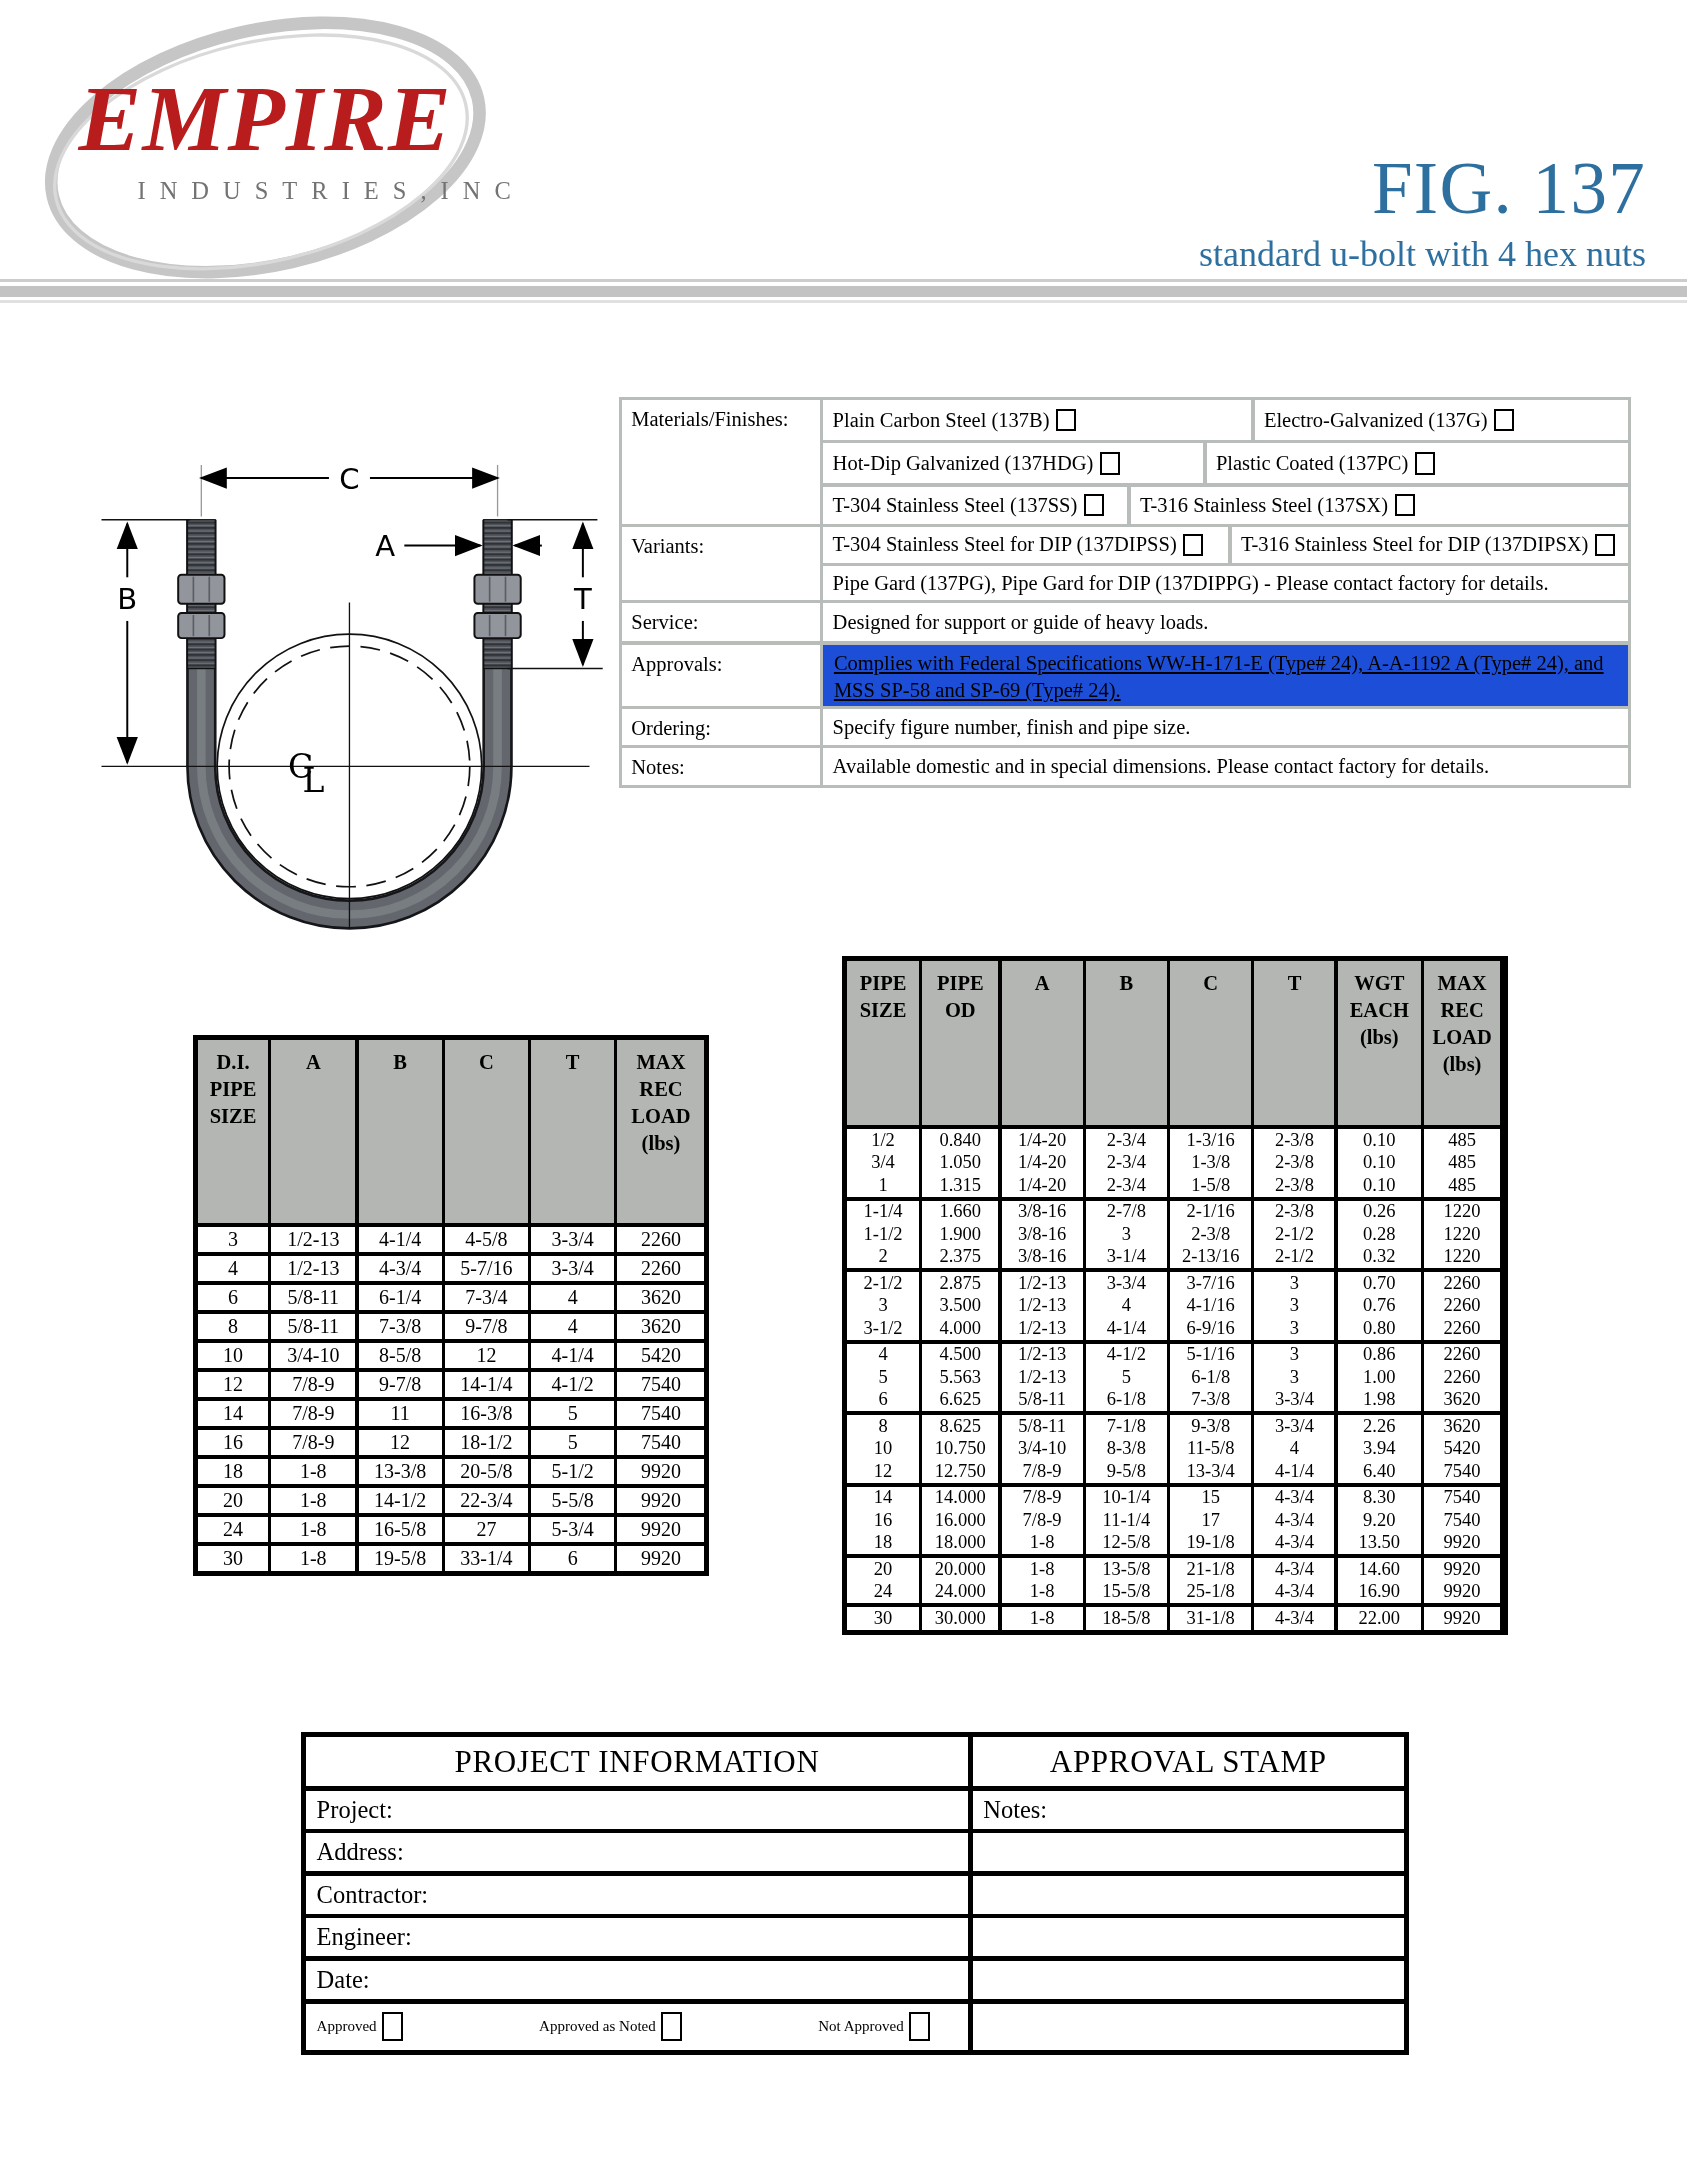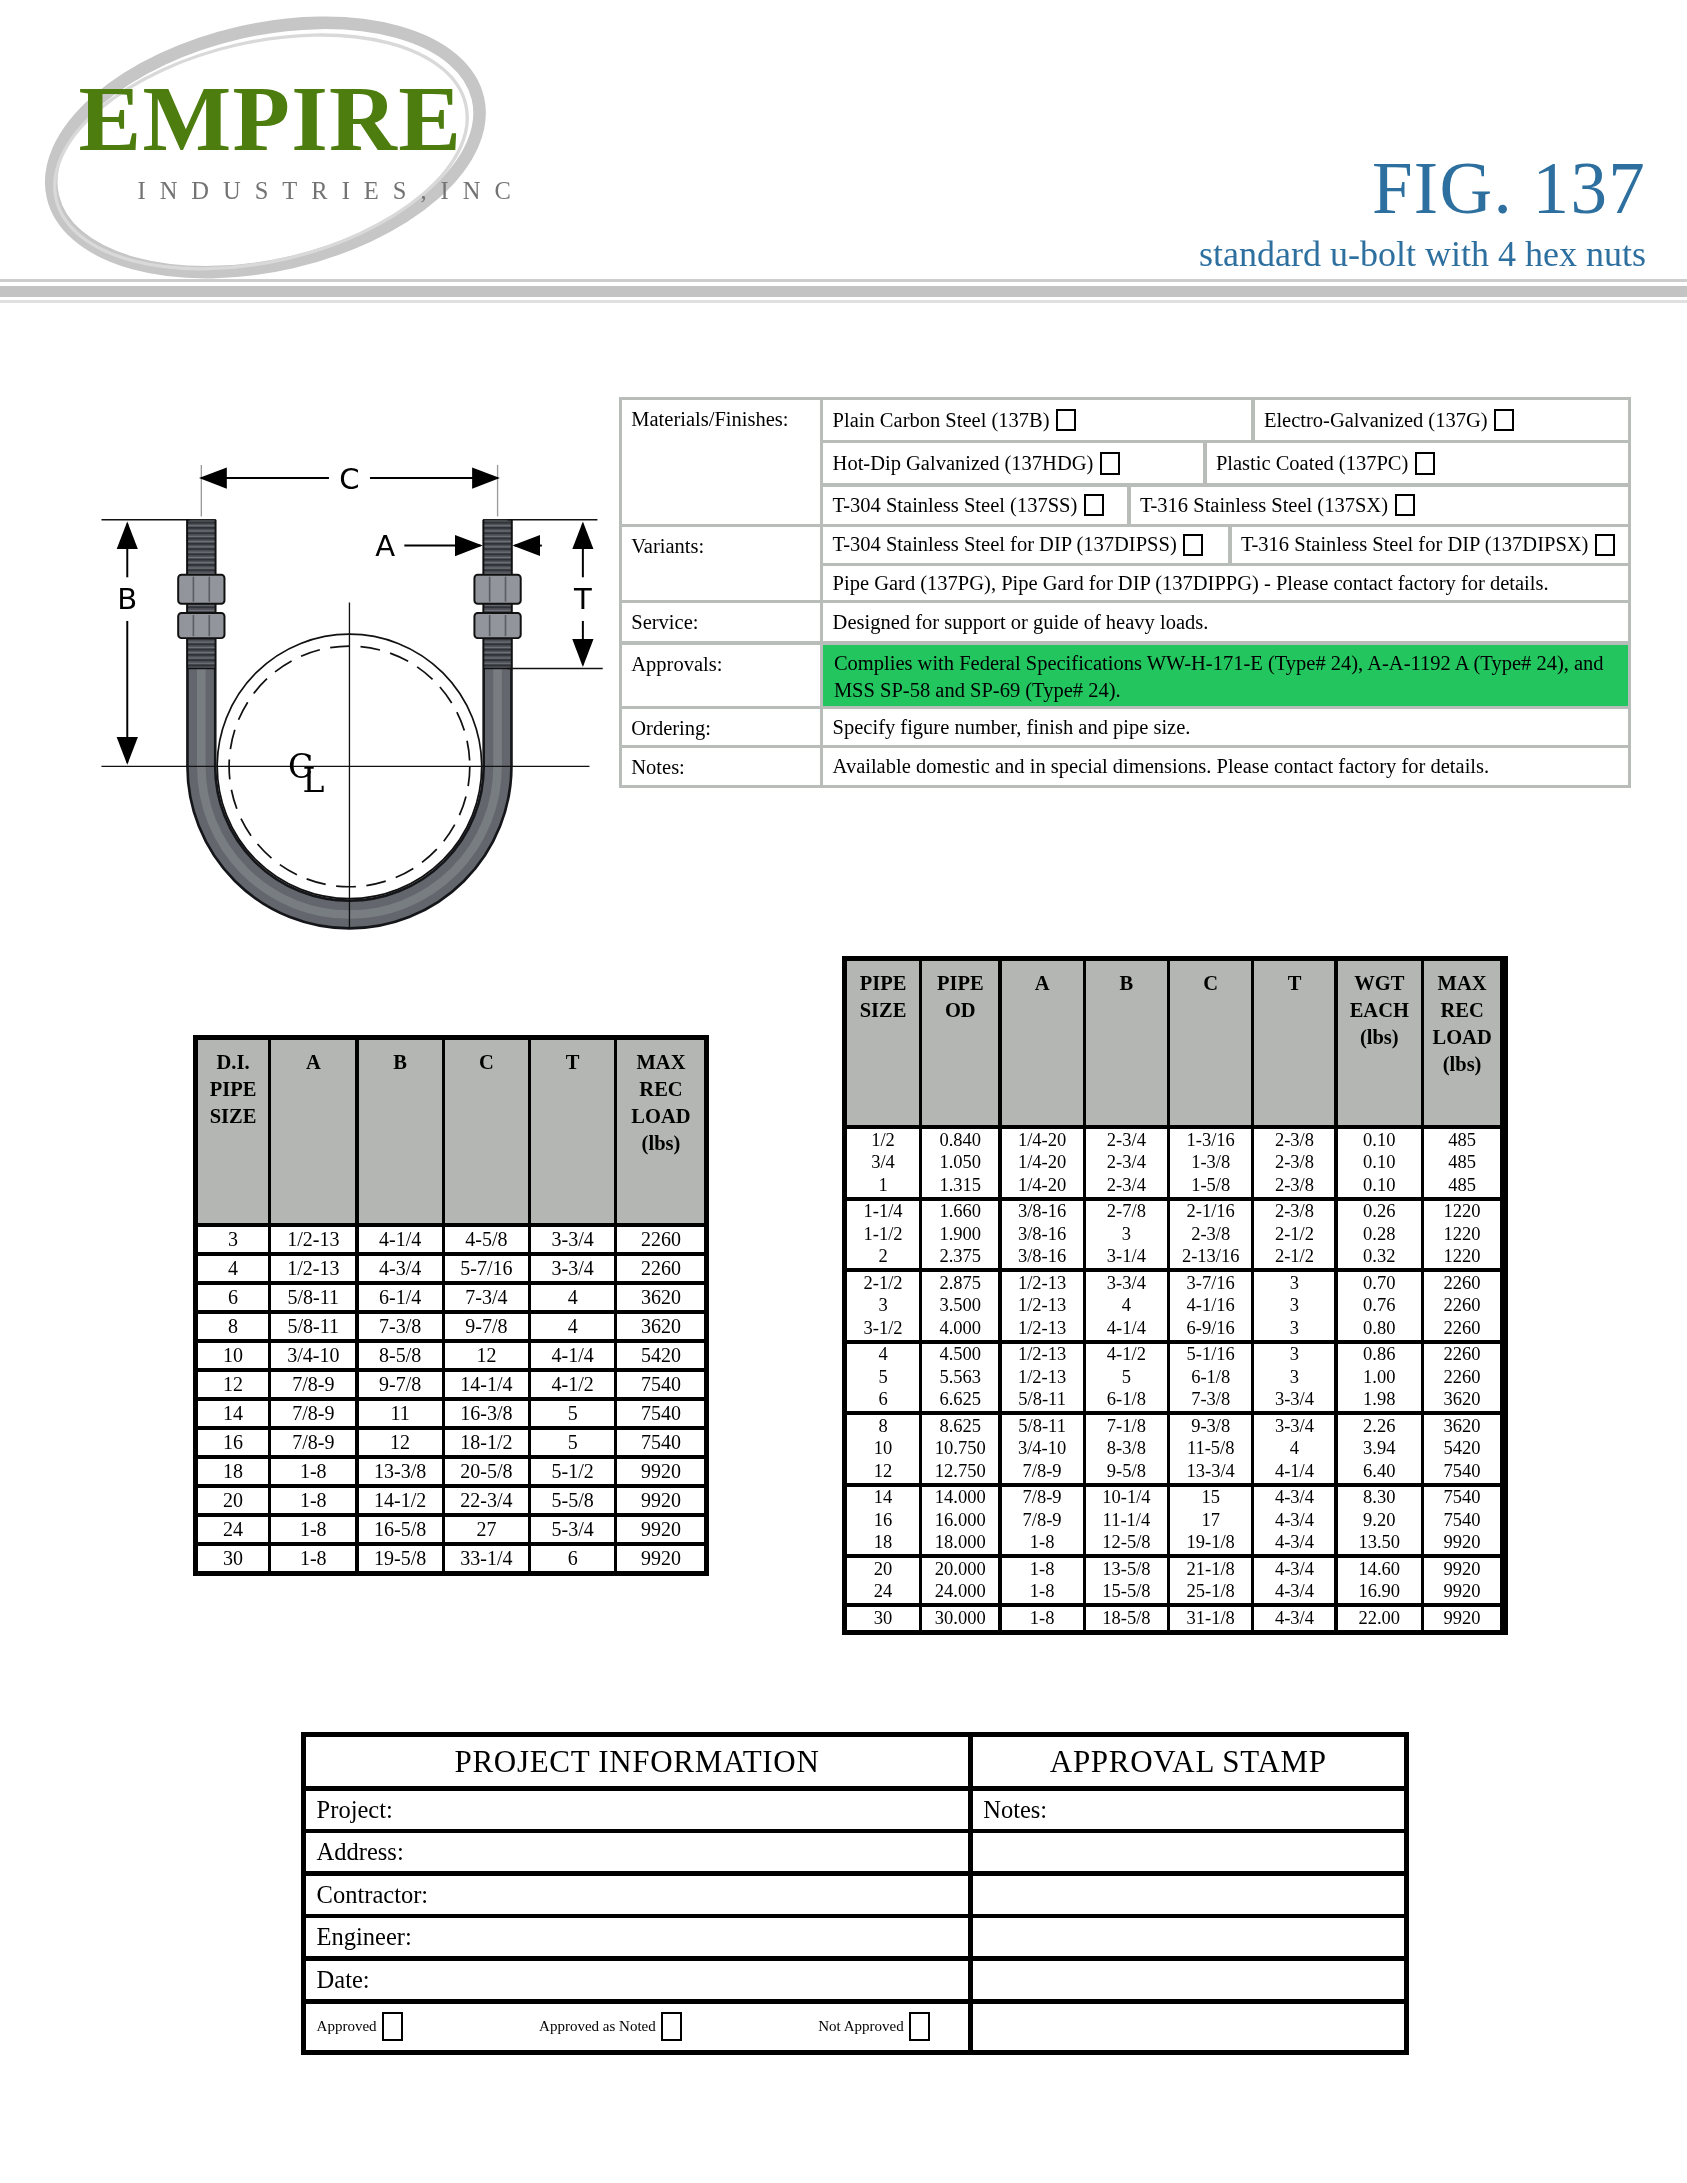--- a/index.html
+++ b/index.html
@@ -4,21 +4,21 @@
 <style>
   * { box-sizing: border-box; margin: 0; padding: 0; }
   body { margin: 0; background: #888; }
   .page { position: relative; width: 1687px; height: 2183px; background: #fff;
           font-family: "Liberation Serif", serif; color: #000; overflow: hidden; }
 
   
   .logo { position: absolute; left: 26.5px; top: 12px; width: 490px; height: 271px; }
   .logo svg { position: absolute; left: 0; top: 0; }
   .logo-name { position: absolute; left: 52px; top: 52px; font-size: 94px; font-weight: bold;
-               color: #4d7c0f; letter-spacing: 1.3px; }
+               color: #b91c1c; letter-spacing: 1.3px; font-style: italic; }
   .logo-sub { position: absolute; left: 111px; top: 165px; font-size: 24.5px; color: #737373;
               letter-spacing: 14px; }
   .fig-title { position: absolute; right: 41px; top: 147px; width: 794px; text-align: right;
                font-size: 73px; color: #2d6f9f; letter-spacing: 1.3px; }
   .fig-sub { position: absolute; right: 41px; top: 233px; width: 794px; text-align: right;
              font-size: 36px; color: #2d6f9f; }
   .rule1 { position: absolute; left: 0; right: 0; top: 279px; height: 3.3px; background: #cdcdcd; }
   .rule2 { position: absolute; left: 0; right: 0; top: 286px; height: 10.6px; background: #c3c3c3; }
   .rule3 { position: absolute; left: 0; right: 0; top: 300px; height: 2.6px; background: #e0e0e0; }
 
@@ -26,21 +26,21 @@
   .info-table { position: absolute; left: 619px; top: 397px; width: 1012px;
                 background: #b9bdb9; border: 3.3px solid #b9bdb9;
                 display: flex; flex-direction: column; gap: 3.3px; font-size: 20.5px; }
   .isection { display: flex; gap: 3.3px; }
   .ilabel { width: 198px; flex: none; background: #fff; padding: 8px 4px 0 9.3px; }
   .icontent { flex: 1; display: flex; flex-direction: column; gap: 3.3px; }
   .irow { display: flex; gap: 3.3px; }
   .icell { background: #fff; display: flex; align-items: center; padding-left: 9.3px; }
   .icell.grow { flex: 1; }
   .itext-cell { background: #fff; flex: 1; display: flex; align-items: center; padding-left: 9.3px; }
-  .iblock { background: #22c55e; flex: 1; padding: 5.3px 10.6px; line-height: 27px; display: block; }
+  .iblock { background: #1d4ed8; flex: 1; padding: 5.3px 10.6px; line-height: 27px; display: block; text-decoration: underline; }
   .cb { width: 20px; height: 22.5px; border: 2.6px solid #000; background: #fff; flex: none;
         margin-left: 6.6px; }
 
   
   .diagram { position: absolute; left: 79px; top: 437px; }
 
   
   .dtable { position: absolute; background: #000; border: 5.3px solid #000;
             display: flex; flex-direction: column; gap: 4px; }
   .trow { display: grid; column-gap: 3.3px; background: #000; }

